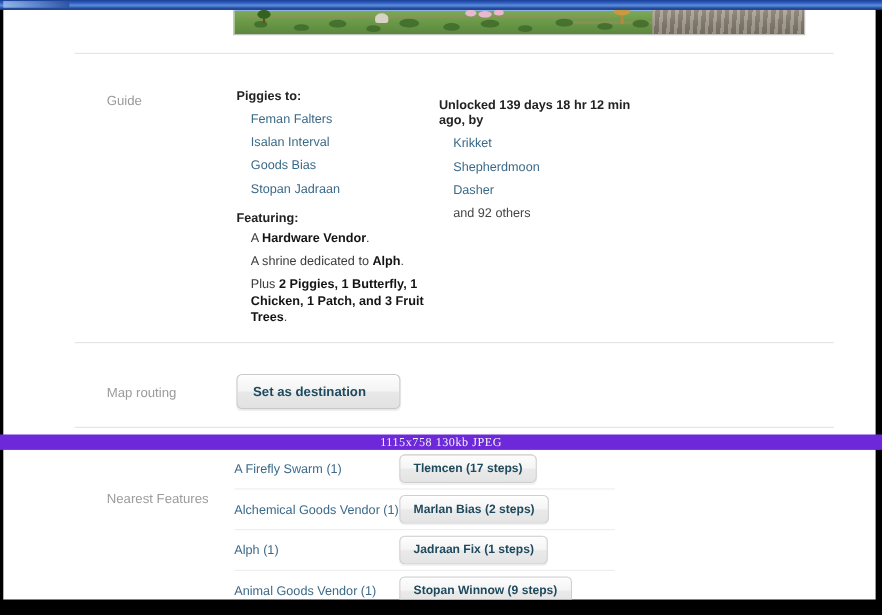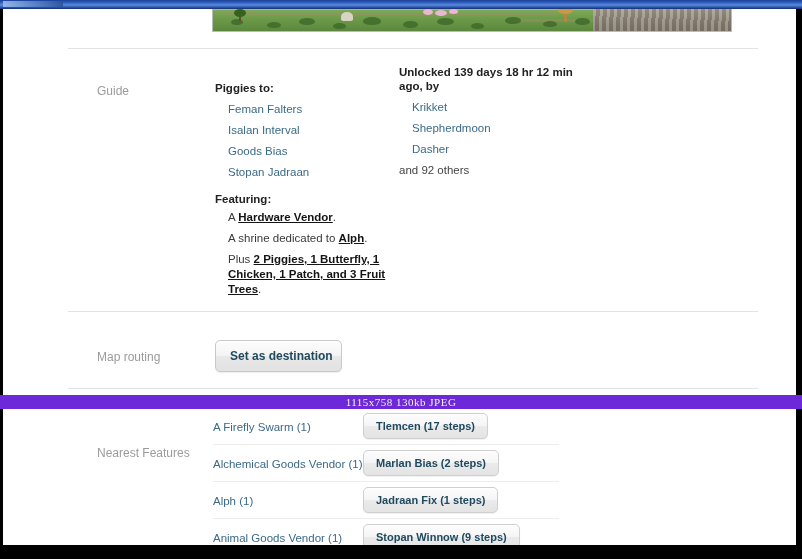--- a/index.html
+++ b/index.html
@@ -133,21 +133,21 @@
     color: #9b9b9b;
     font-size: 12px;
     line-height: 16px;
     white-space: nowrap;
   }
 
   
   #guide-label { top: 74px; }
 
   #col-connects { position: absolute; left: 212px; top: 72px; width: 170px; }
-  #col-unlocked { position: absolute; left: 396px; top: 56px; width: 190px; }
+  #col-unlocked { position: absolute; left: 396px; top: 80px; width: 190px; }
 
   .col-head {
     font-size: 11.5px;
     font-weight: bold;
     color: #222;
     line-height: 14px;
     margin-bottom: 4px;
   }
   .linklist { margin: 0; padding: 0; list-style: none; }
   .linklist li { margin: 0 0 3px 0; padding: 0; }
@@ -156,47 +156,48 @@
     margin-left: 13px;
     color: #3b6a88;
     font-size: 11.5px;
     line-height: 16px;
     text-decoration: none;
     cursor: pointer;
     text-align: center;
   }
   .plainsub {
     display: inline-block;
+    margin-left: 13px;
     color: #454545;
     font-size: 11.5px;
     line-height: 16px;
   }
 
   #featuring-block { position: absolute; left: 212px; top: 183px; width: 180px; }
   .feat-line {
     margin-left: 13px;
     color: #3a3a3a;
     font-size: 11.5px;
     line-height: 15px;
     margin-bottom: 6px;
   }
-  .feat-line b { color: #141414; text-decoration: underline; }
+  .feat-line b { color: #141414; }
 
   
   #maprouting-label { top: 340px; }
   .btn {
     display: inline-block;
     font-family: "Liberation Sans", sans-serif;
     font-size: 12px;
     font-weight: bold;
     color: #1f4a5e;
     background: linear-gradient(180deg,#fdfdfd 0%,#f4f4f4 48%,#e8e8e8 52%,#e2e2e2 100%);
     border: 1px solid #c9c9c9;
     border-radius: 5px;
-    padding: 8px 8px 8px 14px;
+    padding: 8px 30px 8px 14px;
     text-align: center;
     cursor: pointer;
     box-shadow: 0 1px 1px rgba(0,0,0,.07), inset 0 1px 0 #fff;
     white-space: nowrap;
   }
   #set-destination-wrap { position: absolute; left: 212px; top: 331px; }
 
   
   #nearest-label { top: 436px; }
   #nearest-table {

